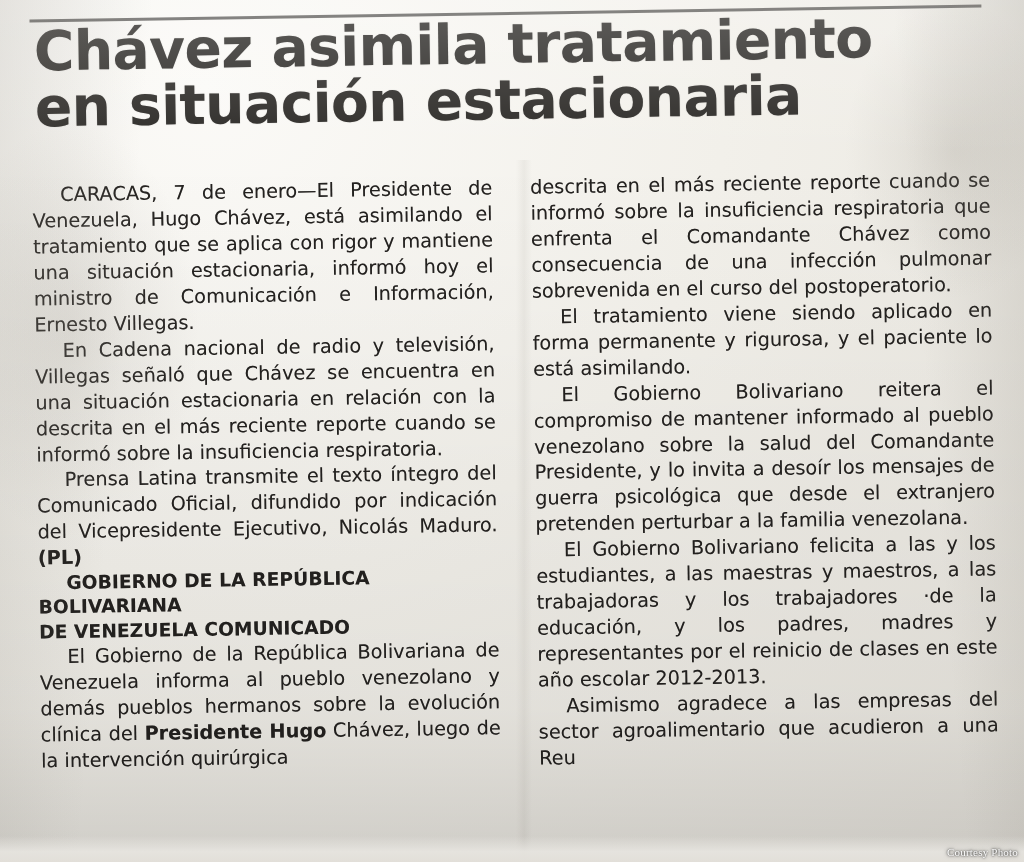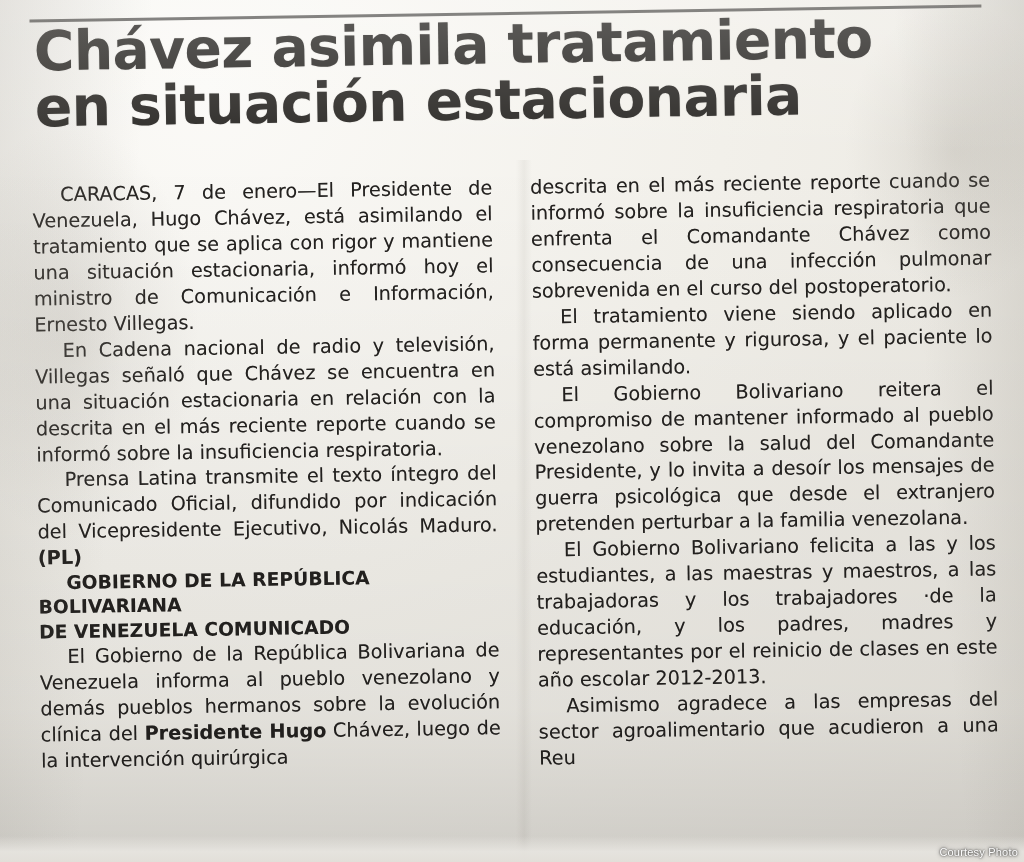--- a/index.html
+++ b/index.html
@@ -134,21 +134,21 @@
     height: 26px;
     background: linear-gradient(180deg, rgba(233,231,226,0) 0%, rgba(233,231,226,0.85) 60%, rgba(226,223,217,1) 100%);
     pointer-events: none;
   }
 
   
   .credit {
     position: absolute;
     right: 6px;
     bottom: 4px;
-    font-family: Liberation Sans, sans-serif;
+    font-family: Liberation Serif, serif;
     font-size: 11px;
     color: #ffffff;
     text-shadow: 0 0 2px rgba(0,0,0,0.85), 0 0 4px rgba(0,0,0,0.6);
     letter-spacing: 0.2px;
   }
 
   
   .gutter-shadow {
     position: absolute;
     left: 516px;

